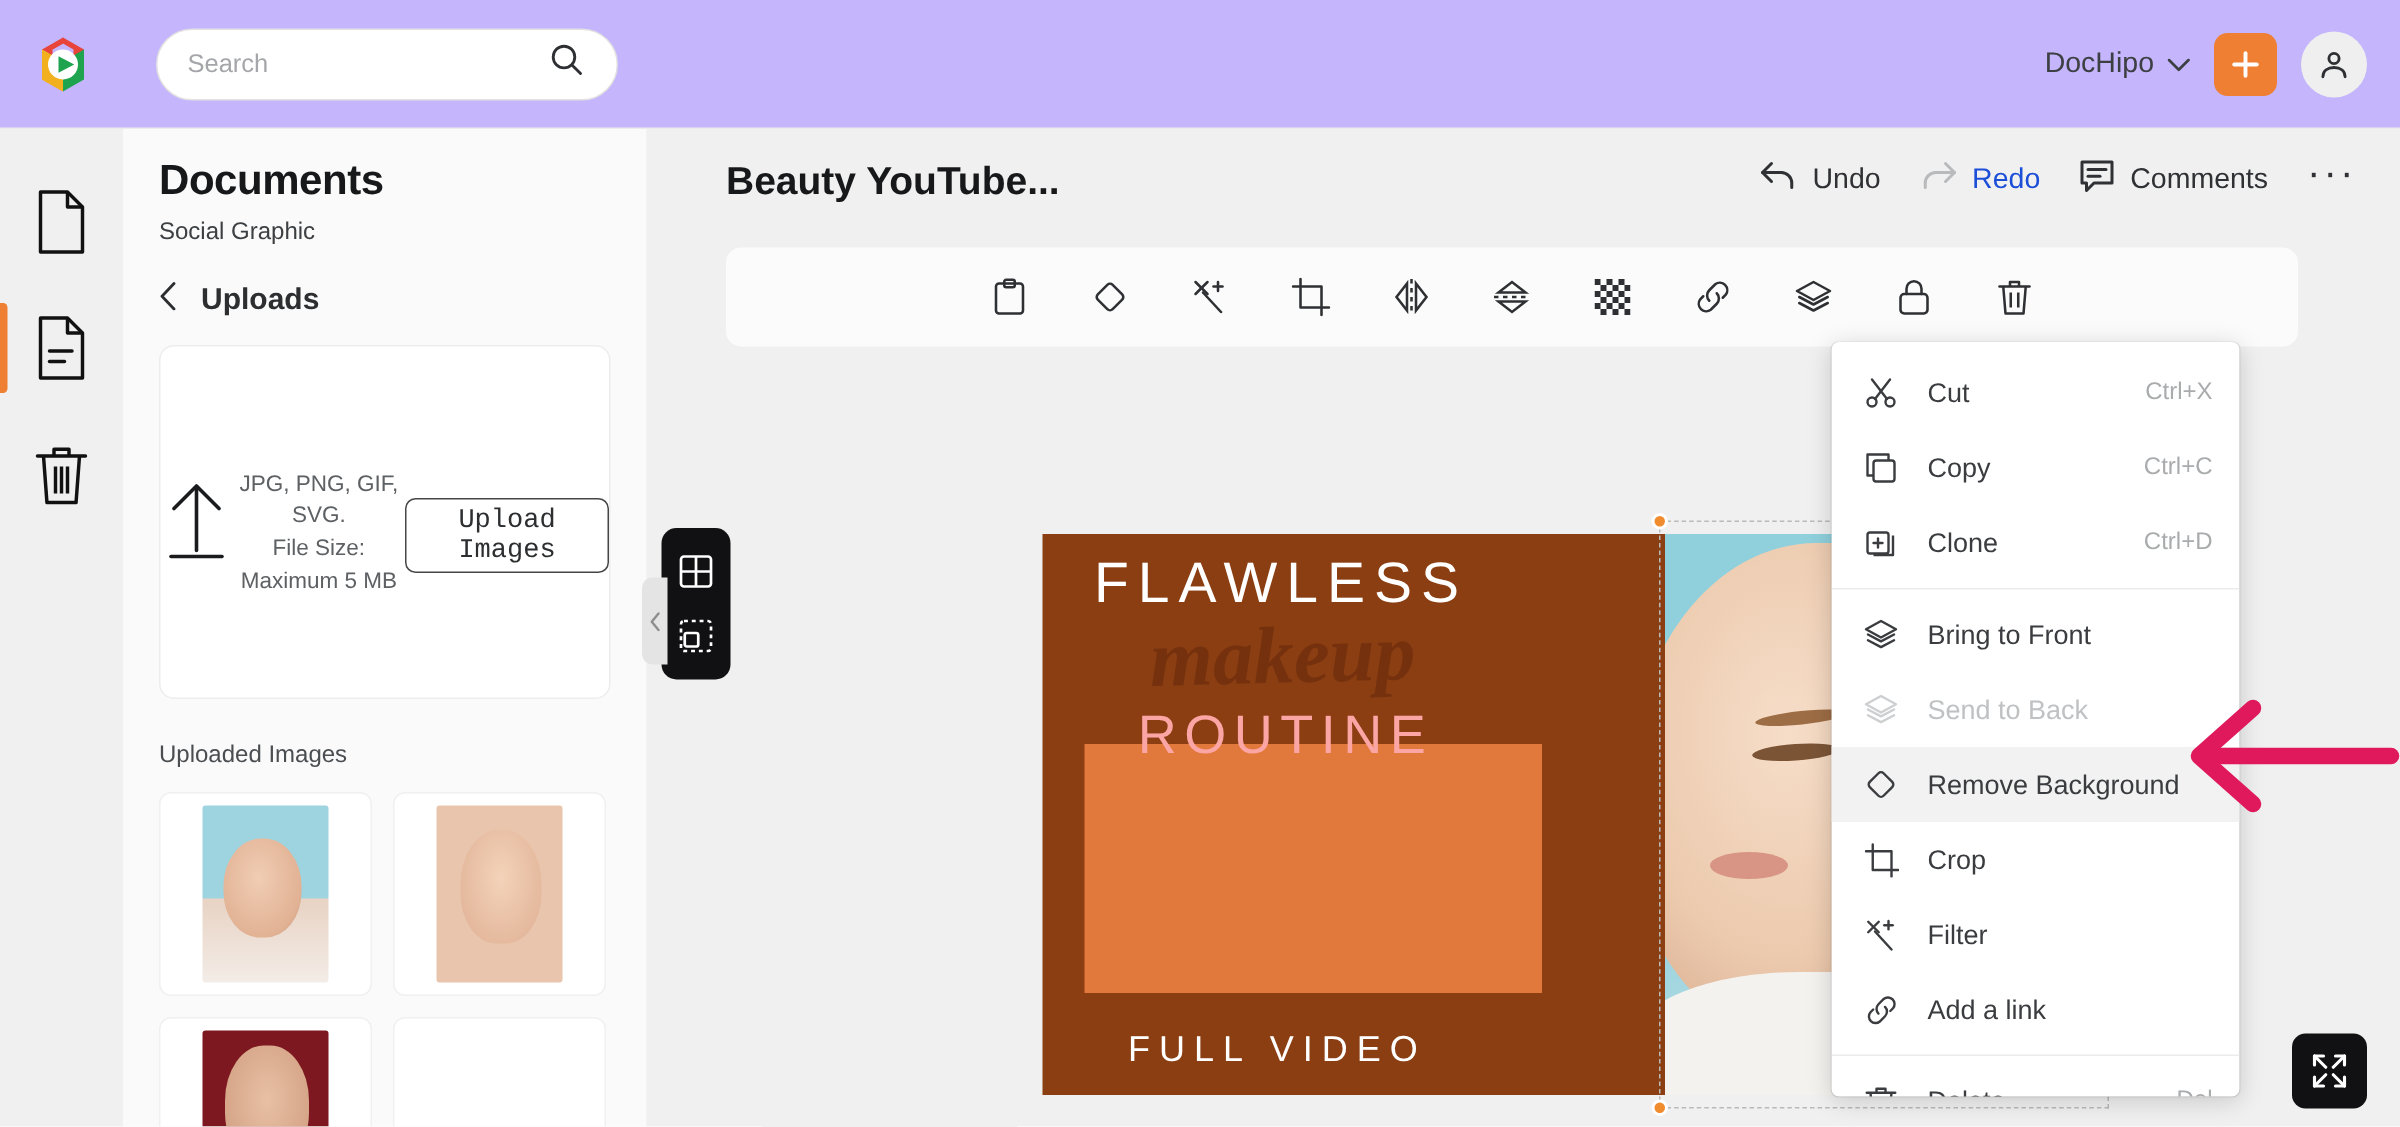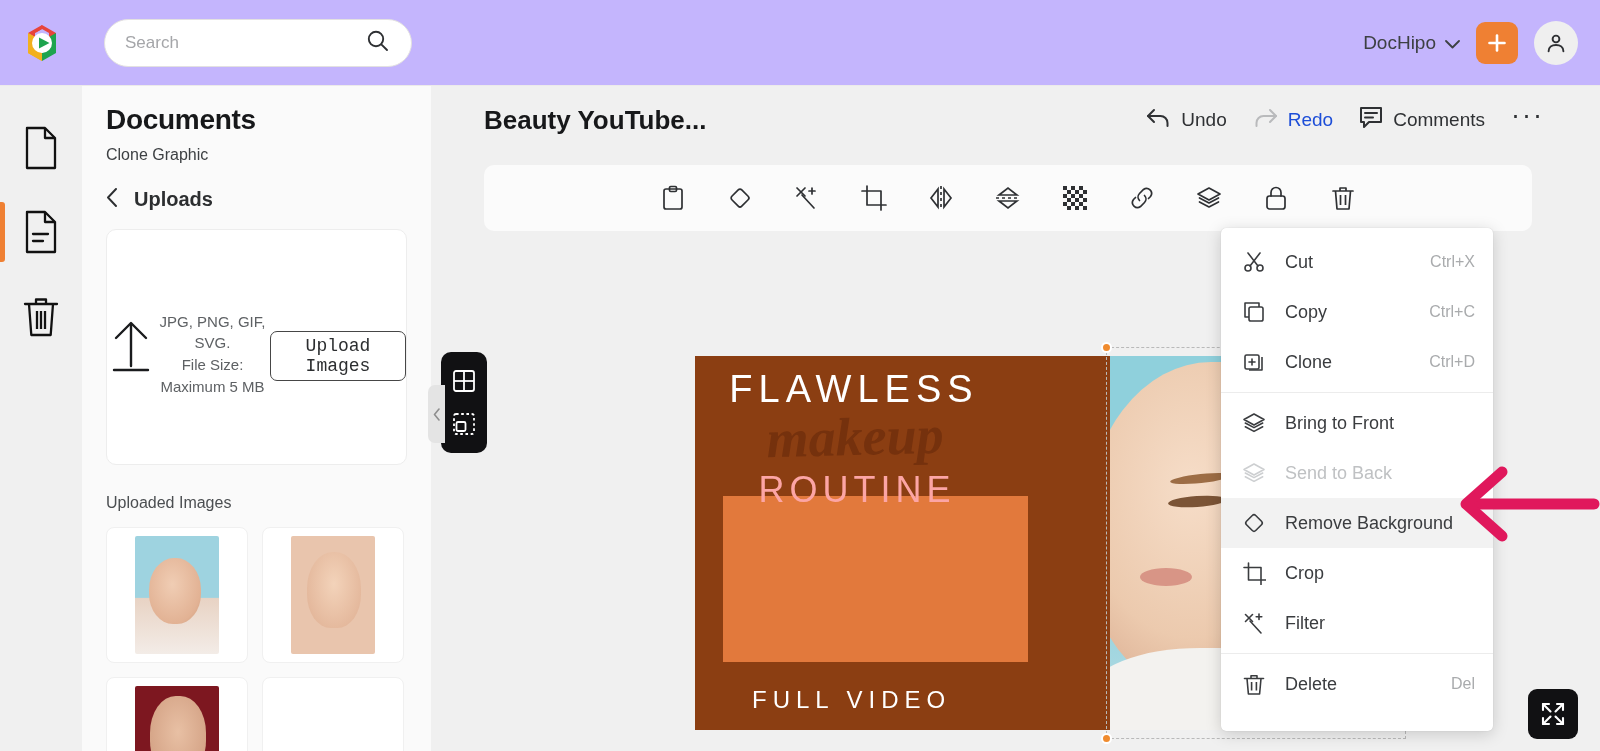--- a/index.html
+++ b/index.html
@@ -114,21 +114,21 @@
     align-items: center; justify-content: center; cursor: pointer; z-index: 5;
   }
 
   
   .editor {
     position: absolute; top: 86px; left: 431px; width: 1169px; height: 665px;
     background: #f0f0f0;
   }
   .editor-head {
     position: absolute; top: 0; left: 0; width: 1169px; height: 68px;
-    display: flex; align-items: center; padding: 0 56px 0 53px;
+    display: flex; align-items: center; padding: 0 29px 0 53px;
   }
   .doc-title { font-size: 26px; font-weight: bold; color: #17181a; }
   .head-actions { margin-left: auto; display: flex; align-items: center; gap: 26px; }
   .head-btn { display: flex; align-items: center; gap: 10px; font-size: 19px; color: #2f3134; cursor: pointer; }
   .head-btn.disabled { color: #1d4ed8; cursor: default; }
   .dots-btn { font-size: 27px; color: #2f3134; letter-spacing: 2px; cursor: pointer; line-height: 0.5; padding-bottom: 9px; }
 
   .elem-toolbar {
     position: absolute; top: 79px; left: 53px; width: 1048px; height: 66px;
     background: #fbfbfb; border-radius: 10px; display: flex;
@@ -317,21 +317,21 @@
         <path d="M7 10 l2.3 31 h19.4 L31 10" stroke-linejoin="round"></path>
         <line x1="15" y1="17" x2="15" y2="35"></line>
           <line x1="19" y1="17" x2="19" y2="35"></line>
           <line x1="23" y1="17" x2="23" y2="35"></line>
       </svg>
     </div>
   </div>
 
   <div class="panel">
     <div class="panel-title">Documents</div>
-    <div class="panel-sub">Clone Graphic</div>
+    <div class="panel-sub">Social Graphic</div>
 
     <div class="uploads-row">
       <span>
         <svg width="12" height="19" viewBox="0 0 12 19" fill="none" stroke="#2c2e30" stroke-width="1.9">
           <polyline points="10,1 2,9.5 10,18" stroke-linecap="round" stroke-linejoin="round"></polyline>
         </svg>
       </span>
       <span class="uploads-label">Uploads</span>
     </div>
 
@@ -658,20 +658,30 @@
           <line x1="2.5" y1="2.5" x2="9.5" y2="9.5" stroke-linecap="round"></line>
           <line x1="9.5" y1="2.5" x2="2.5" y2="9.5" stroke-linecap="round"></line>
           <line x1="16" y1="2" x2="16" y2="7.5" stroke-linecap="round"></line>
           <line x1="13.2" y1="4.8" x2="18.8" y2="4.8" stroke-linecap="round"></line>
         </svg>
       </span>
       <span>Filter</span>
       <span class="ctx-shortcut"></span>
     </div>
 
+    <div class="ctx-item">
+      <span class="ctx-icon">
+        <svg width="23" height="23" viewBox="0 0 23 23" fill="none" stroke="#3a3c3f" stroke-width="1.6">
+          <path d="M9.3 13.7 a4.4 4.4 0 0 1 0-6.2 l3.5-3.5 a4.4 4.4 0 0 1 6.2 6.2 l-1.8 1.8" stroke-linecap="round"></path>
+          <path d="M13.7 9.3 a4.4 4.4 0 0 1 0 6.2 l-3.5 3.5 a4.4 4.4 0 0 1-6.2-6.2 l1.8-1.8" stroke-linecap="round"></path>
+        </svg>
+      </span>
+      <span>Add a link</span>
+      <span class="ctx-shortcut"></span>
+    </div>
 
     <div class="ctx-divider"></div>
 
     <div class="ctx-item">
       <span class="ctx-icon">
         <svg width="22" height="23" viewBox="0 0 22 23" fill="none" stroke="#3a3c3f" stroke-width="1.6">
           <line x1="1.5" y1="5.5" x2="20.5" y2="5.5" stroke-linecap="round"></line>
           <path d="M8 5.5 V2.8 h6 v2.7" stroke-linejoin="round"></path>
           <path d="M4 5.5 L5.4 21 h11.2 L18 5.5" stroke-linejoin="round"></path>
           <line x1="8.6" y1="9" x2="8.6" y2="17.5"></line>

